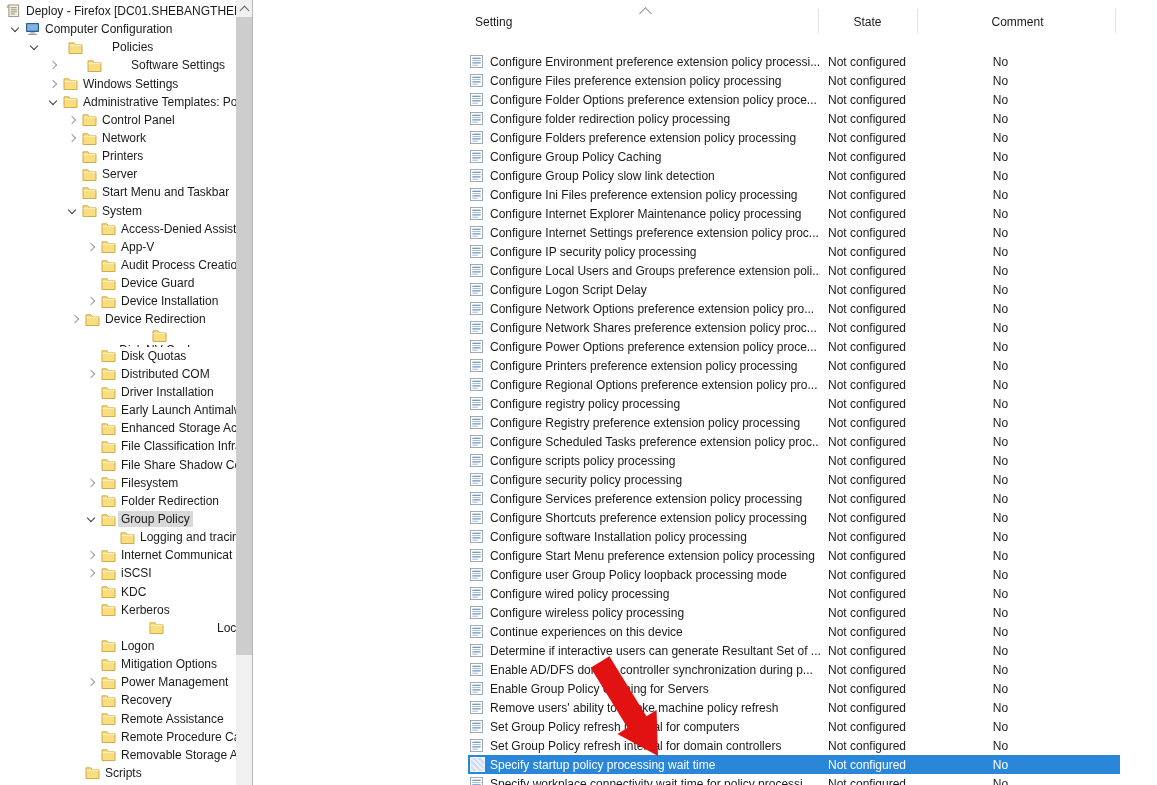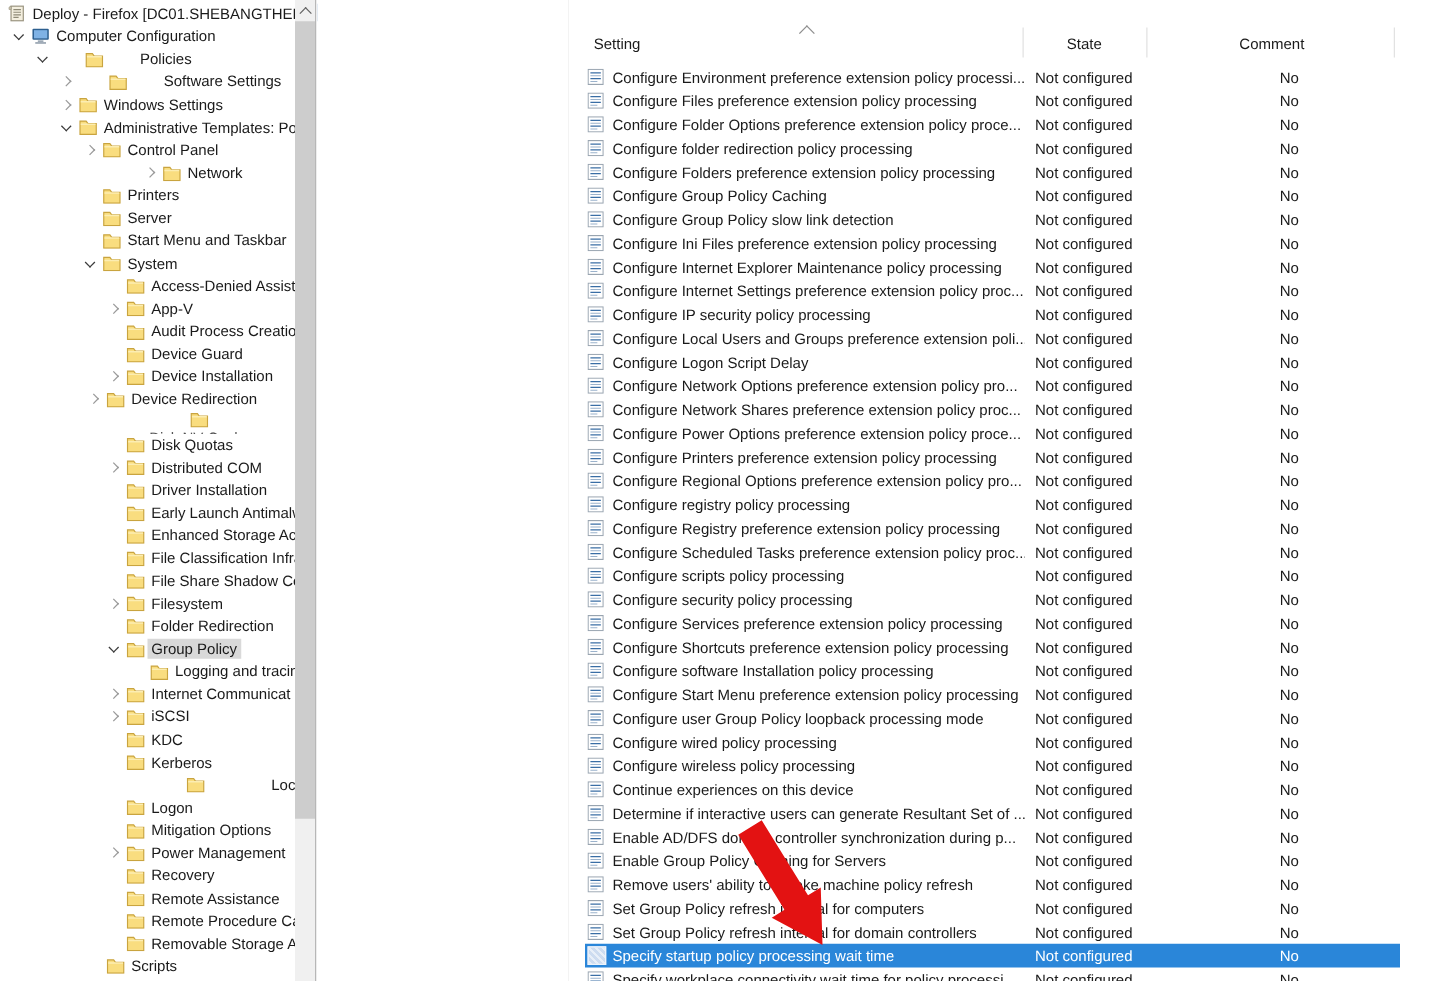--- a/index.html
+++ b/index.html
@@ -34,33 +34,33 @@
   #banner-title{color:#16355c;}
   #detail-body{position:absolute;left:259px;top:32px;width:192px;line-height:17px;font-size:11.5px;}
   #policy-title{font-weight:bold;font-size:12px;line-height:16px;margin-top:6px;}
   #edit-line{margin-top:20px;}
   #edit-link{color:var(--link_color);text-decoration:underline;cursor:pointer;}
   #req-label{margin-top:20px;}
   #desc-label{margin-top:18px;}
   .para{margin-top:17px;}
   
   #list-pane{position:absolute;left:455px;top:0;width:702px;height:785px;background:#fff;}
-  #list-header{position:absolute;left:0;top:20px;width:702px;height:27px;}
+  #list-header{position:absolute;left:0;top:7px;width:702px;height:27px;}
   #col-setting{position:absolute;left:20px;top:8px;}
   #sort-caret{position:absolute;left:186px;top:2px;width:8px;height:8px;border-left:1.2px solid #8d8d8d;border-top:1.2px solid #8d8d8d;transform:rotate(45deg);}
   #col-state{position:absolute;left:365px;top:8px;width:95px;text-align:center;}
   #col-comment{position:absolute;left:465px;top:8px;width:195px;text-align:center;}
   .hdiv{position:absolute;top:2px;width:1px;height:24px;background:#e2e2e2;}
   #hdiv1{left:363px;} #hdiv2{left:462px;} #hdiv3{left:660px;}
   #list-rows{position:absolute;left:0;top:52px;width:702px;}
   .lrow{position:relative;height:19px;margin-left:13px;width:652px;display:flex;align-items:center;cursor:default;}
   .lrow .licon{display:inline-flex;width:20px;min-width:20px;margin-left:2px;align-items:center;}
   .lsetting{white-space:nowrap;overflow:hidden;max-width:330px;}
   .lstate{position:absolute;left:360px;white-space:nowrap;}
-  .lcomment{position:absolute;left:466px;width:195px;text-align:center;}
+  .lcomment{position:absolute;left:435px;width:195px;text-align:center;}
   .lrow.lsel{background:var(--accent_selected_row);color:#fff;}
   .selbox{display:inline-block;width:13px;height:13px;background:#cddcf0;border:1px solid #eef4fb;
     background-image:repeating-linear-gradient(45deg,rgba(255,255,255,.55) 0 2px,rgba(0,0,0,0) 2px 4px);}
   
   #arrow-overlay{position:absolute;left:0;top:0;width:1157px;height:785px;pointer-events:none;}
 </style>
 </head>
 <body>
 
 <div id="tree-pane">
@@ -145,21 +145,21 @@
           <i class="chev closed"></i>
         </span>
         <span class="ticon">
           <svg width="15" height="13" viewBox="0 0 16 14">
             <path d="M1 2 h5.3 l1.6 2.2 H15 v9.3 H1 z" fill="#f9dd7f" stroke="#c9a43f" stroke-width="1"></path>
             <path d="M1.6 4.8 H14.4" stroke="#fcedb2" stroke-width="1.3"></path>
           </svg>
         </span>
         <span class="tlabel">Control Panel</span>
       </div>
-      <div class="trow" style="padding-left: 65px; margin-left: 48px;">
+      <div class="trow" style="padding-left: 65px;">
         <span class="chevslot">
           <i class="chev closed"></i>
         </span>
         <span class="ticon">
           <svg width="15" height="13" viewBox="0 0 16 14">
             <path d="M1 2 h5.3 l1.6 2.2 H15 v9.3 H1 z" fill="#f9dd7f" stroke="#c9a43f" stroke-width="1"></path>
             <path d="M1.6 4.8 H14.4" stroke="#fcedb2" stroke-width="1.3"></path>
           </svg>
         </span>
         <span class="tlabel">Network</span>

